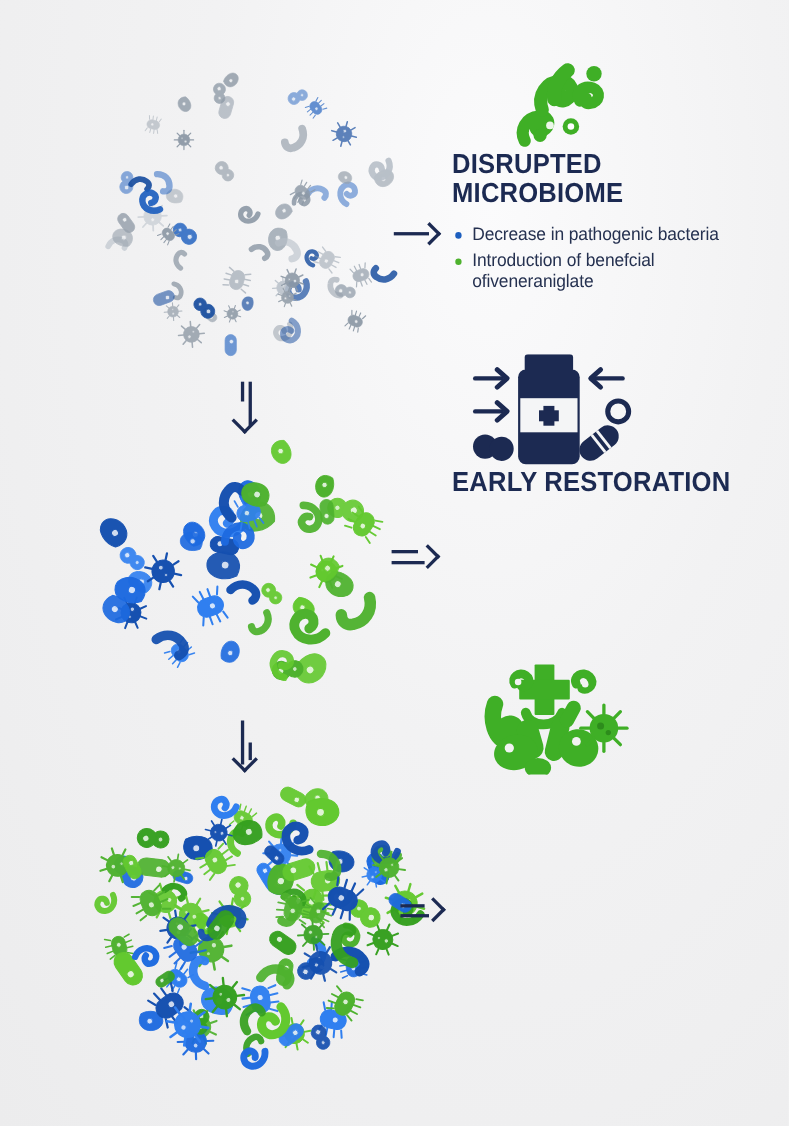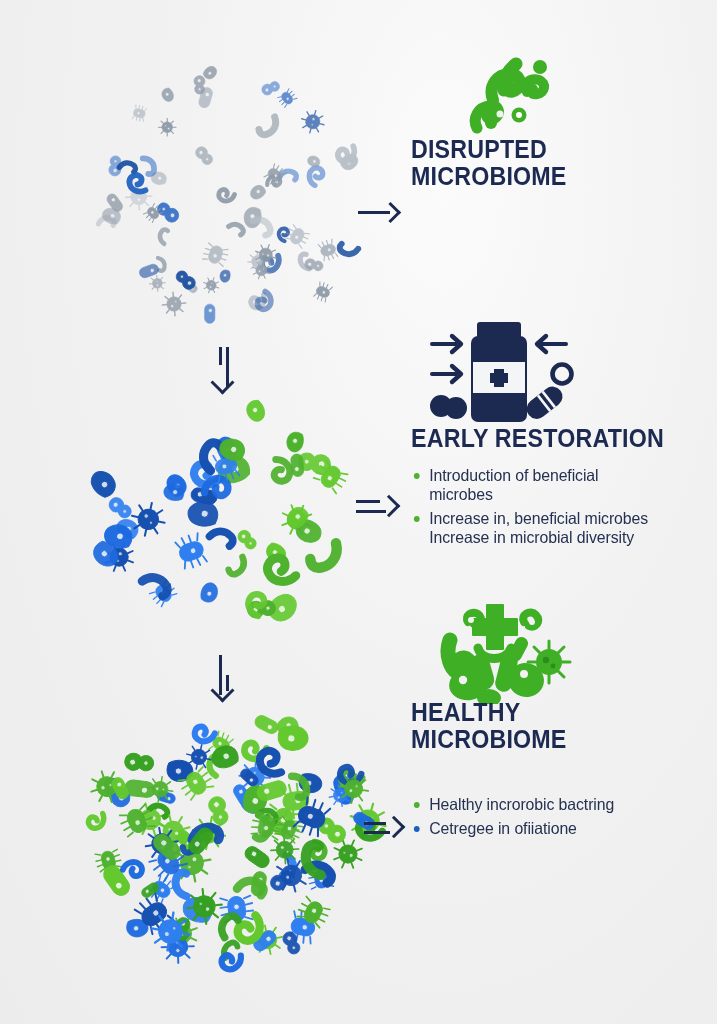--- a/index.html
+++ b/index.html
@@ -455,20 +455,31 @@
           <circle cx="47" cy="71" r="6"></circle>
           <circle cx="75" cy="63" r="7.5"></circle>
           <circle cx="75" cy="63" r="3" fill="#ffffff"></circle>
           <circle cx="56" cy="62" r="3.5" fill="#ffffff" fill-opacity="0.9"></circle>
         </g>
       </svg>
     </div>
 
     <div class="textcol" style="left:411px;top:136px;width:300px">
       <div class="sect-title" style="font-size:25px">DISRUPTED MICROBIOME</div>
+      <div class="bullets">
+        <div class="bullet">
+          <span class="dot blue"></span>
+          <span>Decrease in pathogenic bacteria</span>
+        </div>
+        <div class="bullet">
+          <span class="dot green"></span>
+          <span>Introduction of benefcial</span>
+          <span class="l2">ofiveneraniglate</span>
+        </div>
+      </div>
     </div>
   </div>
 
   <div class="arrow-v" style="left:205px;top:347px;width:50px;height:58px">
     <div class="shaft" style="left:21px;top:0;width:3.2px;height:40px"></div>
     <div class="shaft" style="left:14px;top:0;width:3.2px;height:18px"></div>
     <div class="chev" style="left:9px;top:27px;width:17px;height:17px;transform:rotate(135deg)"></div>
   </div>
 
   <div class="stage" style="top:390px;height:290px">
@@ -712,32 +723,20 @@
             <rect x="132" y="71" width="2.6" height="20" fill="#f4f5f6"></rect>
           </g>
 
           <circle cx="146" cy="52" r="9.5" fill="none" stroke="#1c2a52" stroke-width="4.6"></circle>
         </g>
       </svg>
     </div>
 
     <div class="textcol" style="left:411px;top:35px;width:300px">
       <div class="sect-title" style="font-size:25px">EARLY RESTORATION</div>
-      <div class="bullets">
-        <div class="bullet">
-          <span class="dot green"></span>
-          <span>Introduction of beneficial</span>
-          <span class="l2">microbes</span>
-        </div>
-        <div class="bullet">
-          <span class="dot green"></span>
-          <span>Increase in, beneficial microbes</span>
-          <span class="l2">Increase in microbial diversity</span>
-        </div>
-      </div>
     </div>
   </div>
 
   <div class="arrow-v" style="left:205px;top:655px;width:50px;height:58px">
     <div class="shaft" style="left:14px;top:0;width:3.2px;height:40px"></div>
     <div class="shaft" style="left:21px;top:20px;width:3.2px;height:16px"></div>
     <div class="chev" style="left:9px;top:27px;width:17px;height:17px;transform:rotate(135deg)"></div>
   </div>
 
   <div class="stage" style="top:700px;height:324px">
@@ -1274,29 +1273,15 @@
                 <line x1="0" y1="9" x2="0" y2="16"></line>
               <line x1="8" y1="7" x2="11" y2="14"></line>
             </g>
           </g>
 
           <rect x="100" y="40" width="13" height="26" rx="6.5" transform="rotate(28 106 53)"></rect>
         </g>
       </svg>
     </div>
 
-    <div class="textcol" style="left:411px;top:-1px;width:300px">
-      <div class="sect-title" style="font-size:25px">HEALTHY</div>
-      <div class="sect-title" style="font-size:25px">MICROBIOME</div>
-      <div class="bullets" style="margin-top:42px">
-        <div class="bullet">
-          <span class="dot green"></span>
-          <span>Healthy incrorobic bactring</span>
-        </div>
-        <div class="bullet">
-          <span class="dot blue"></span>
-          <span>Cetregee in ofiiatione</span>
-        </div>
-      </div>
-    </div>
   </div>
 
 </div>
 
 </body></html>

